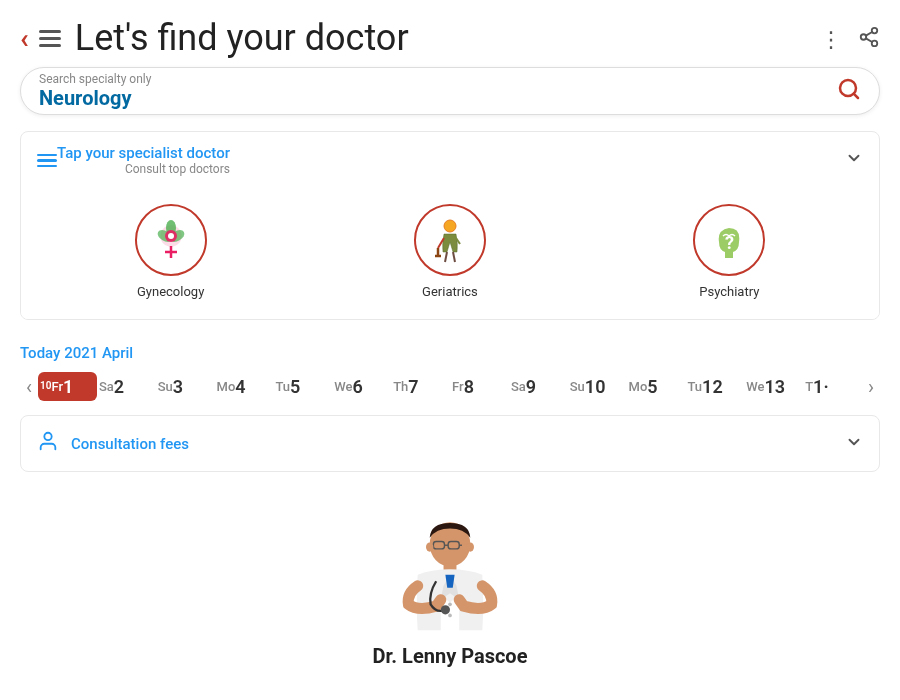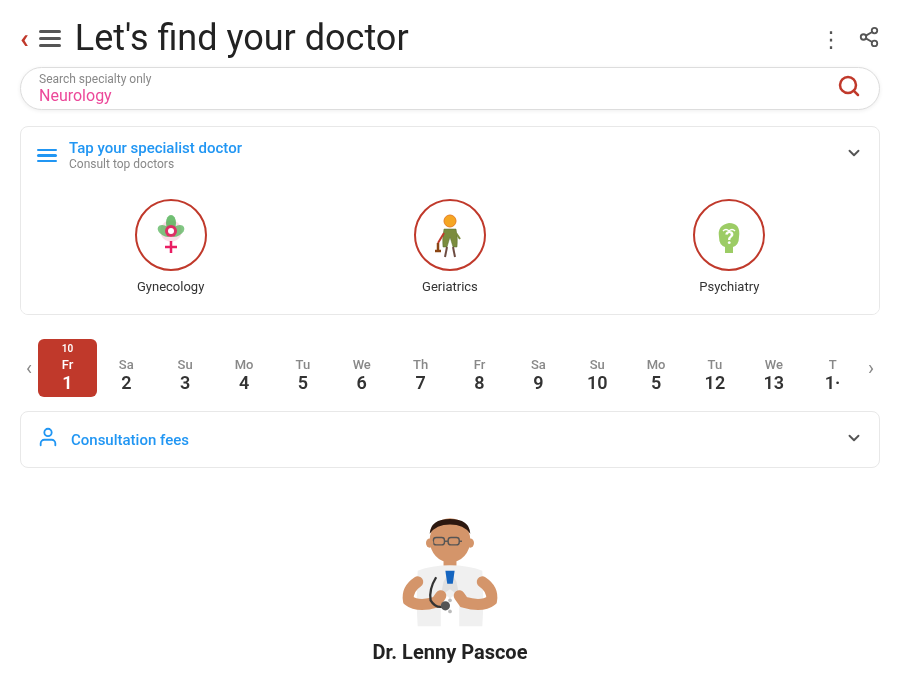--- a/index.html
+++ b/index.html
@@ -85,23 +85,23 @@
       display: flex;
       flex-direction: column;
     }
 
     .search-placeholder {
       font-size: 12px;
       color: #888;
     }
 
     .search-value {
-      font-size: 16px;
-      color: #ec4899;
-      font-weight: 400;
+      font-size: 20px;
+      color: #0369a1;
+      font-weight: 700;
     }
 
     .search-icon-btn {
       color: #c0392b;
       font-size: 22px;
       cursor: pointer;
     }
 
     .specialist-section {
       margin: 0 20px 12px 20px;
@@ -114,21 +114,21 @@
       display: flex;
       align-items: center;
       justify-content: space-between;
       padding: 12px 16px;
       cursor: pointer;
     }
 
     .specialist-header-left {
       display: flex;
       align-items: center;
-      gap: 12px;
+      text-align: right;
     }
 
     .hamburger-icon {
       display: flex;
       flex-direction: column;
       gap: 3px;
     }
 
     .hamburger-icon span {
       display: block;
@@ -220,21 +220,21 @@
     }
 
     .cal-days {
       display: flex;
       flex: 1;
       overflow: hidden;
     }
 
     .cal-day {
       display: flex;
-      flex-direction: column;
+      flex-direction: row;
       align-items: center;
       flex: 1;
       padding: 4px 2px;
       cursor: pointer;
       min-width: 50px;
     }
 
     .cal-day.active {
       background: #c0392b;
       border-radius: 6px;
@@ -449,20 +449,21 @@
       </div>
       <span class="specialty-label">Psychiatry</span>
     </div>
 
 
 
   </div>
 </div>
 
 <div class="date-section">
+  <div class="date-title">Today  2021 April</div>
   <div class="calendar-strip">
     <span class="cal-arrow">‹</span>
     <div class="cal-days" id="cal-days-container">
         <div class="cal-day active">
           <span class="cal-day-num-top">10</span>
           <span class="cal-day-name">Fr</span>
           <span class="cal-day-num">1</span>
         </div>
         <div class="cal-day">
           <span class="cal-day-num-top"></span>

